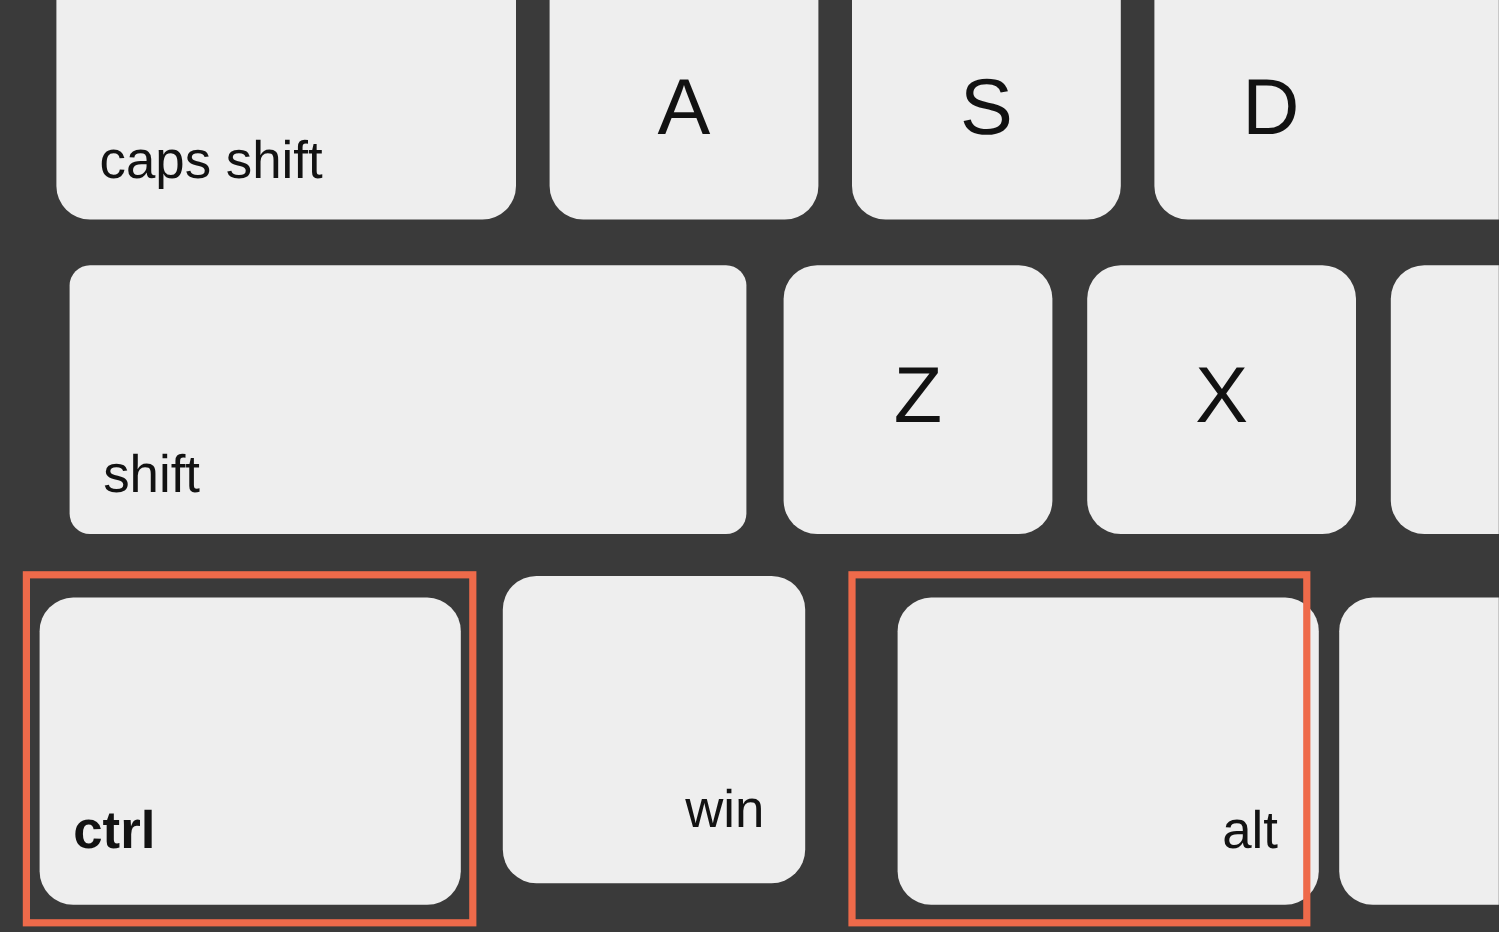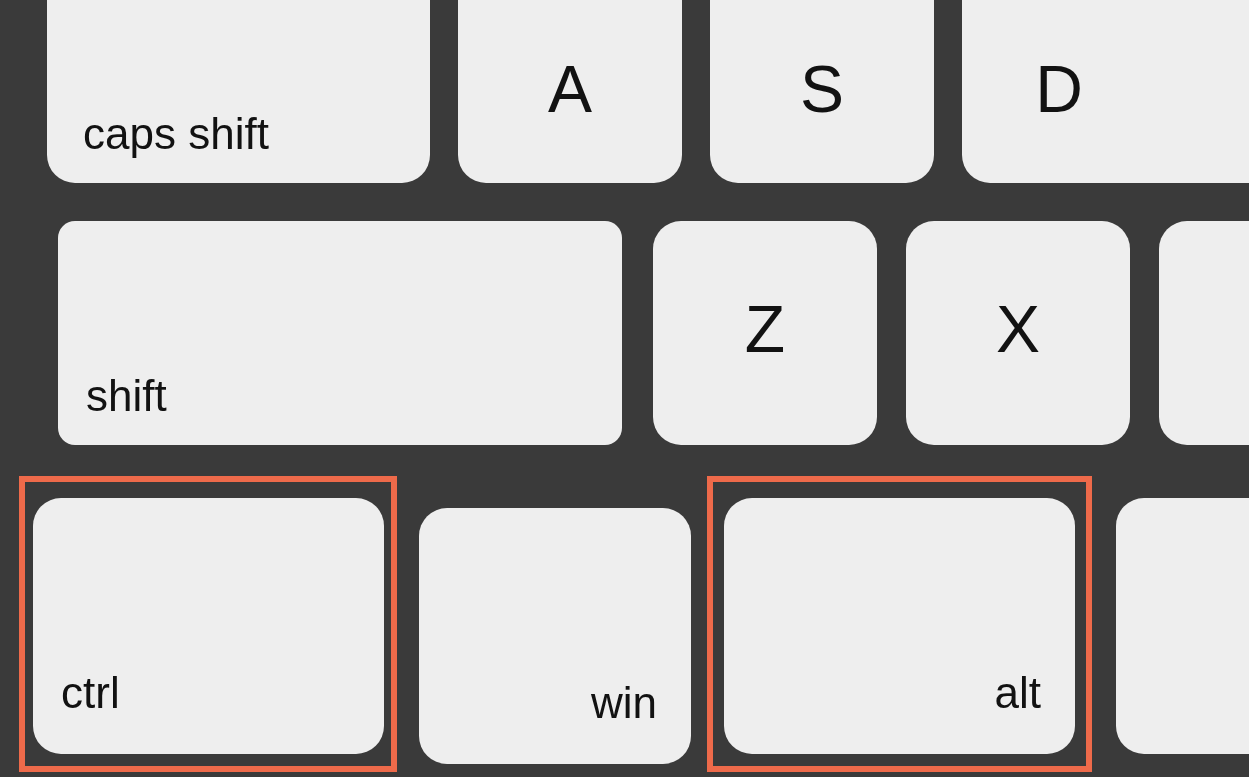--- a/index.html
+++ b/index.html
@@ -32,25 +32,25 @@
   .k-shift  { left: 58px;  top: 221px; width: 564px; height: 224px; border-radius: 17px; }
   .k-shift .label { left: 28px; bottom: 24px; font-size: 44px; }
   .k-z      { left: 653px; top: 221px; width: 224px; height: 224px; }
   .k-z .label { left: 50%; transform: translateX(-50%); top: 70px; font-size: 66px; }
   .k-x      { left: 906px; top: 221px; width: 224px; height: 224px; }
   .k-x .label { left: 50%; transform: translateX(-50%); top: 70px; font-size: 66px; }
   .k-c      { left: 1159px; top: 221px; width: 224px; height: 224px; } 
   .k-c .label { left: 50%; transform: translateX(-50%); top: 70px; font-size: 66px; }
 
   
-  .k-ctrl   { left: 33px;  top: 498px; width: 351px; height: 256px; }
+  .k-ctrl   { left: 33px;  top: 498px; width: 351px; height: 256px; font-weight: bold; }
   .k-ctrl .label { left: 28px; bottom: 36px; font-size: 44px; }
-  .k-win    { left: 419px; top: 508px; width: 272px; height: 256px; }
+  .k-win    { left: 419px; top: 480px; width: 252px; height: 256px; }
   .k-win .label { right: 34px; bottom: 36px; font-size: 44px; }
-  .k-alt    { left: 724px; top: 498px; width: 351px; height: 256px; }
+  .k-alt    { left: 748px; top: 498px; width: 351px; height: 256px; }
   .k-alt .label { right: 34px; bottom: 36px; font-size: 44px; }
   .k-space  { left: 1116px; top: 498px; width: 400px; height: 256px; } 
 
   .hl {
     position: absolute;
     border: 6px solid #ee6a4a;
     pointer-events: none;
   }
   .hl-ctrl { left: 19px; top: 476px; width: 378px; height: 296px; }
   .hl-alt  { left: 707px; top: 476px; width: 385px; height: 296px; }

